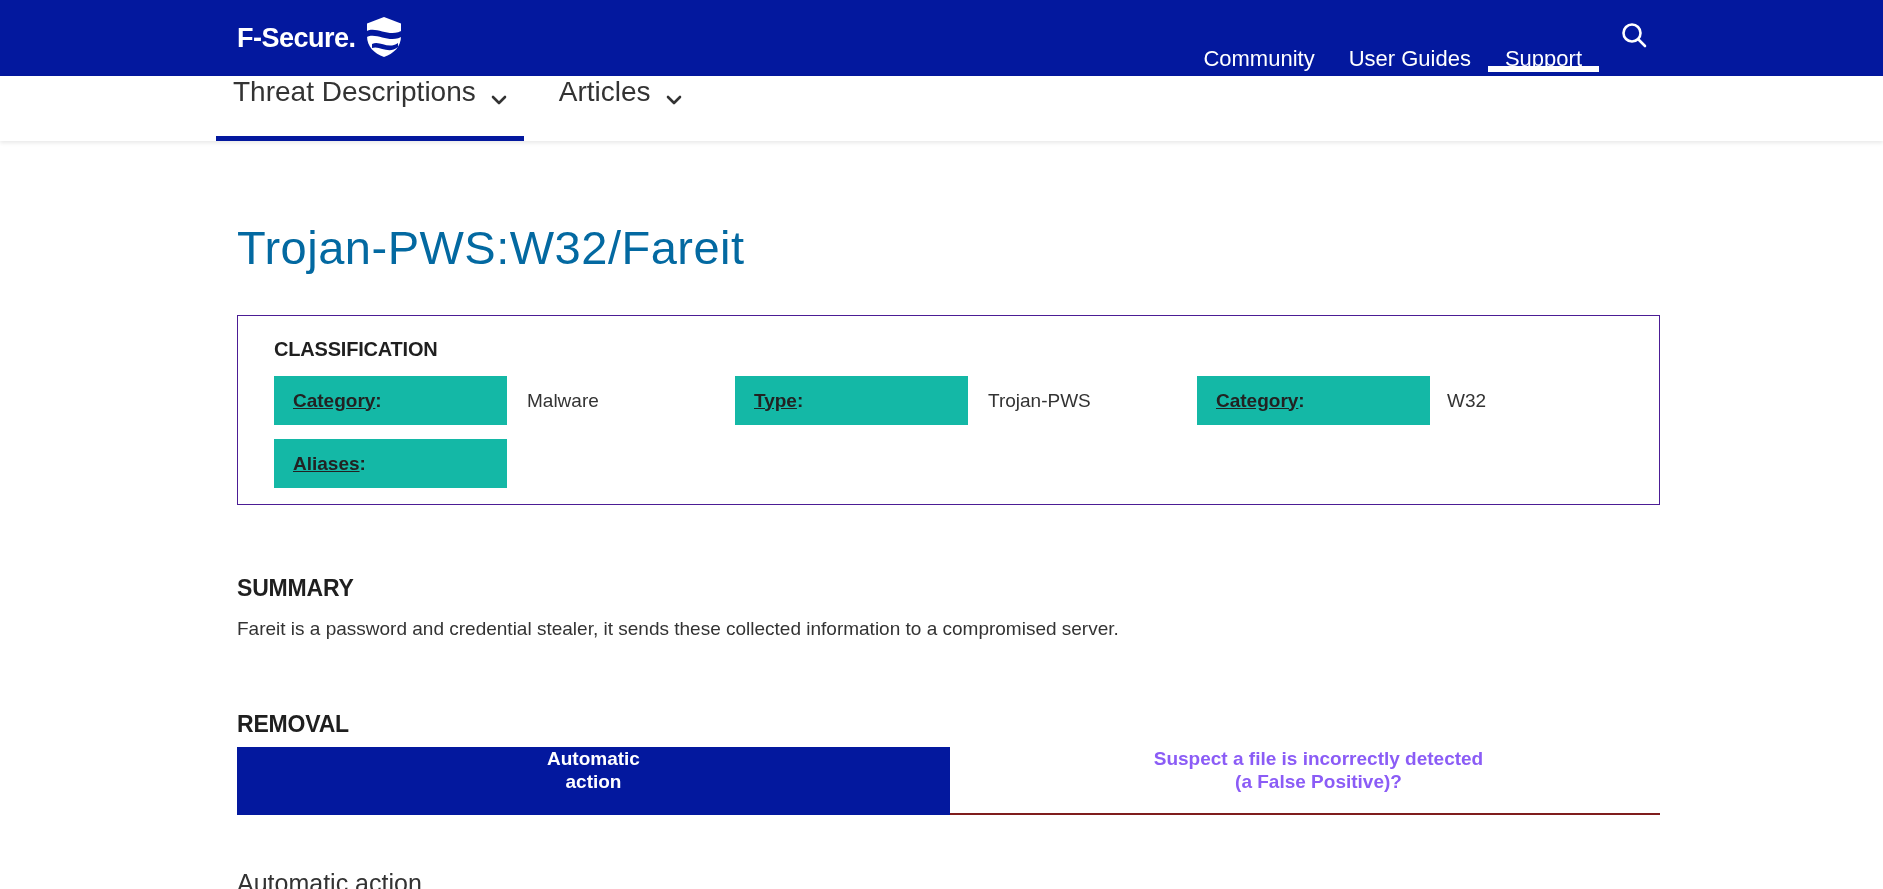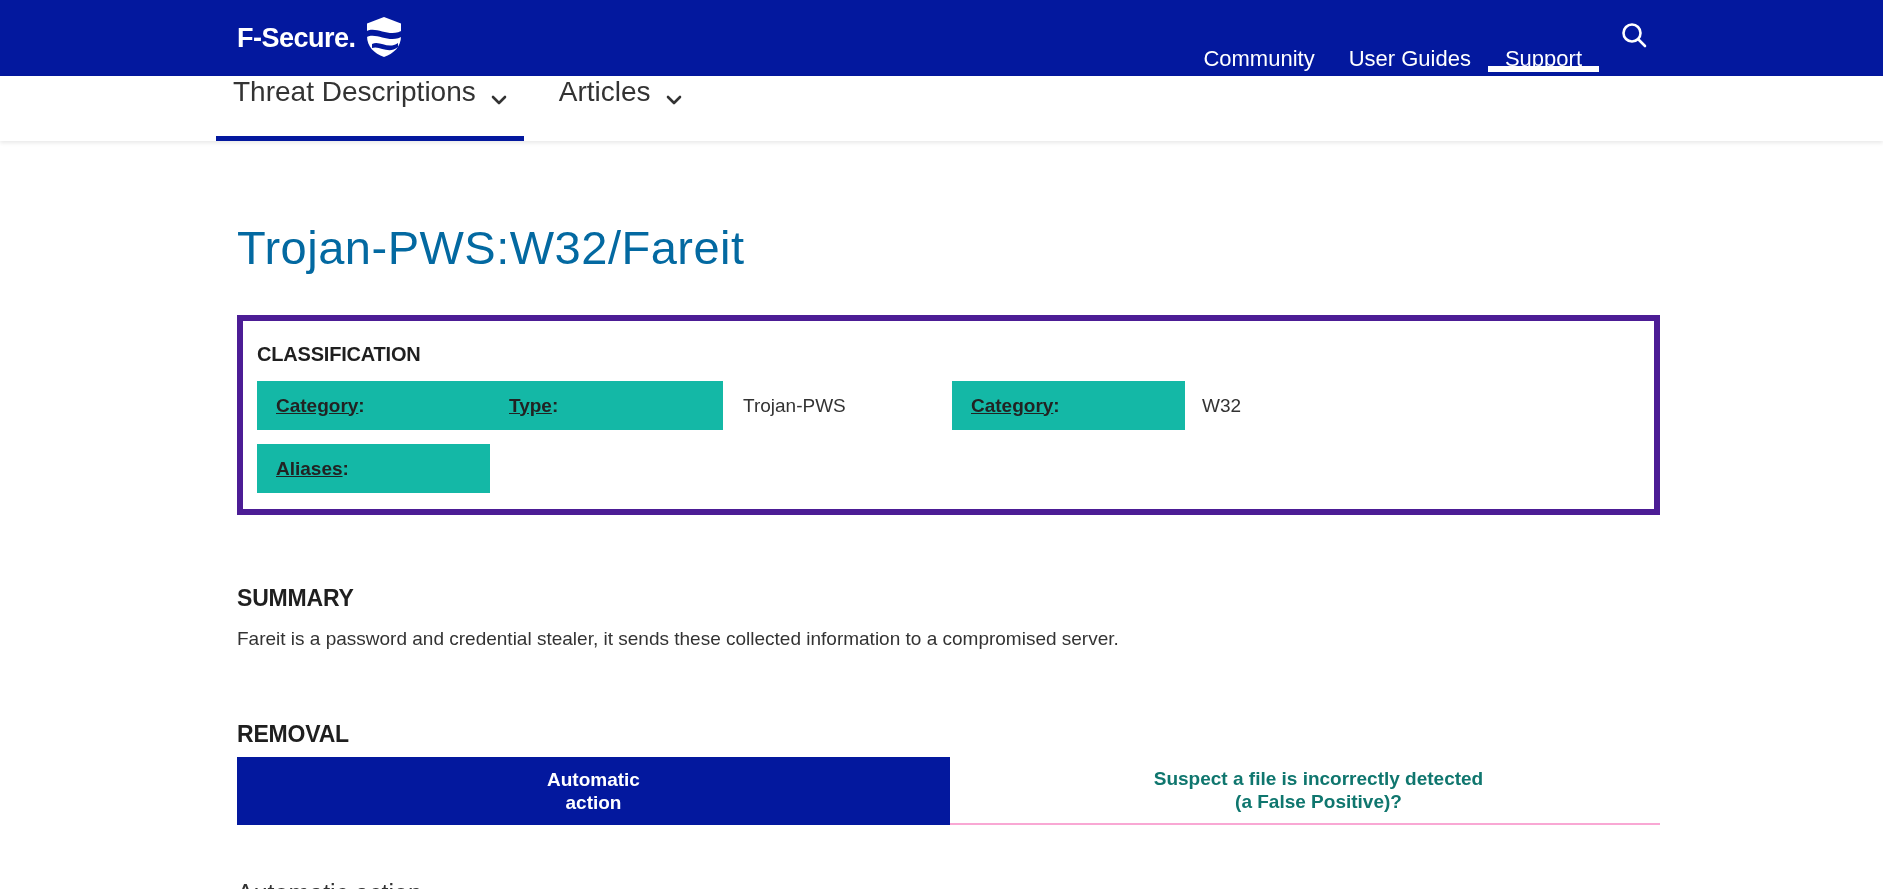--- a/index.html
+++ b/index.html
@@ -104,23 +104,23 @@
     padding-top: 78px;
     font-size: 47px;
     line-height: 58px;
     font-weight: 300;
     color: #0369a1;
     letter-spacing: 0.5px;
   }
   
   .cls-box {
     margin-top: 38px;
-    border: 6px solid #4c1d95;
-    box-sizing: border-box;
-    padding: 21px 19px 16px 14px;
+    border: 1px solid #4c1d95;
+    box-sizing: border-box;
+    padding: 21px 19px 16px 36px;
   }
   .cls-heading {
     margin: 0;
     font-size: 20px;
     line-height: 25px;
     font-weight: bold;
     color: #1f1f1f;
     letter-spacing: -0.2px;
   }
   .cls-row {
@@ -178,37 +178,37 @@
     margin-top: 10px;
     display: flex;
     width: 1423px;
     height: 68px;
   }
   .tab {
     box-sizing: border-box;
     display: flex;
     flex-direction: column;
     align-items: center;
-    justify-content: center;
+    justify-content: flex-start;
     font-size: 19px;
     font-weight: bold;
     line-height: 23px;
     cursor: pointer;
     text-align: center;
   }
   .tab.active {
     width: 713px;
     background: #03189E;
     color: #ffffff;
   }
   .tab.inactive {
     width: 710px;
     background: #ffffff;
-    color: #0f766e;
-    border-bottom: 2px solid #f9a8d4;
+    color: #8b5cf6;
+    border-bottom: 2px solid #7f1d1d;
     padding-left: 27px;
   }
   .sub-section-heading {
     margin: 53px 0 0 0;
     font-size: 25px;
     line-height: 30px;
     font-weight: 400;
     color: #333333;
   }
   .sub-section-text {
@@ -277,20 +277,21 @@
   <h1 class="page-title">Trojan-PWS:W32/Fareit</h1>
 
   <div class="cls-box">
     <h2 class="cls-heading">CLASSIFICATION</h2>
 
     <div class="cls-row">
       <div class="cls-cell">
         <span class="cls-label">Category</span>
           <span class="cls-colon">:</span>
       </div>
+      <div class="cls-val v1">Malware</div>
       <div class="cls-cell">
         <span class="cls-label">Type</span>
           <span class="cls-colon">:</span>
       </div>
       <div class="cls-val v2">Trojan-PWS</div>
       <div class="cls-cell">
         <span class="cls-label">Category</span>
           <span class="cls-colon">:</span>
       </div>
       <div class="cls-val v3">W32</div>

